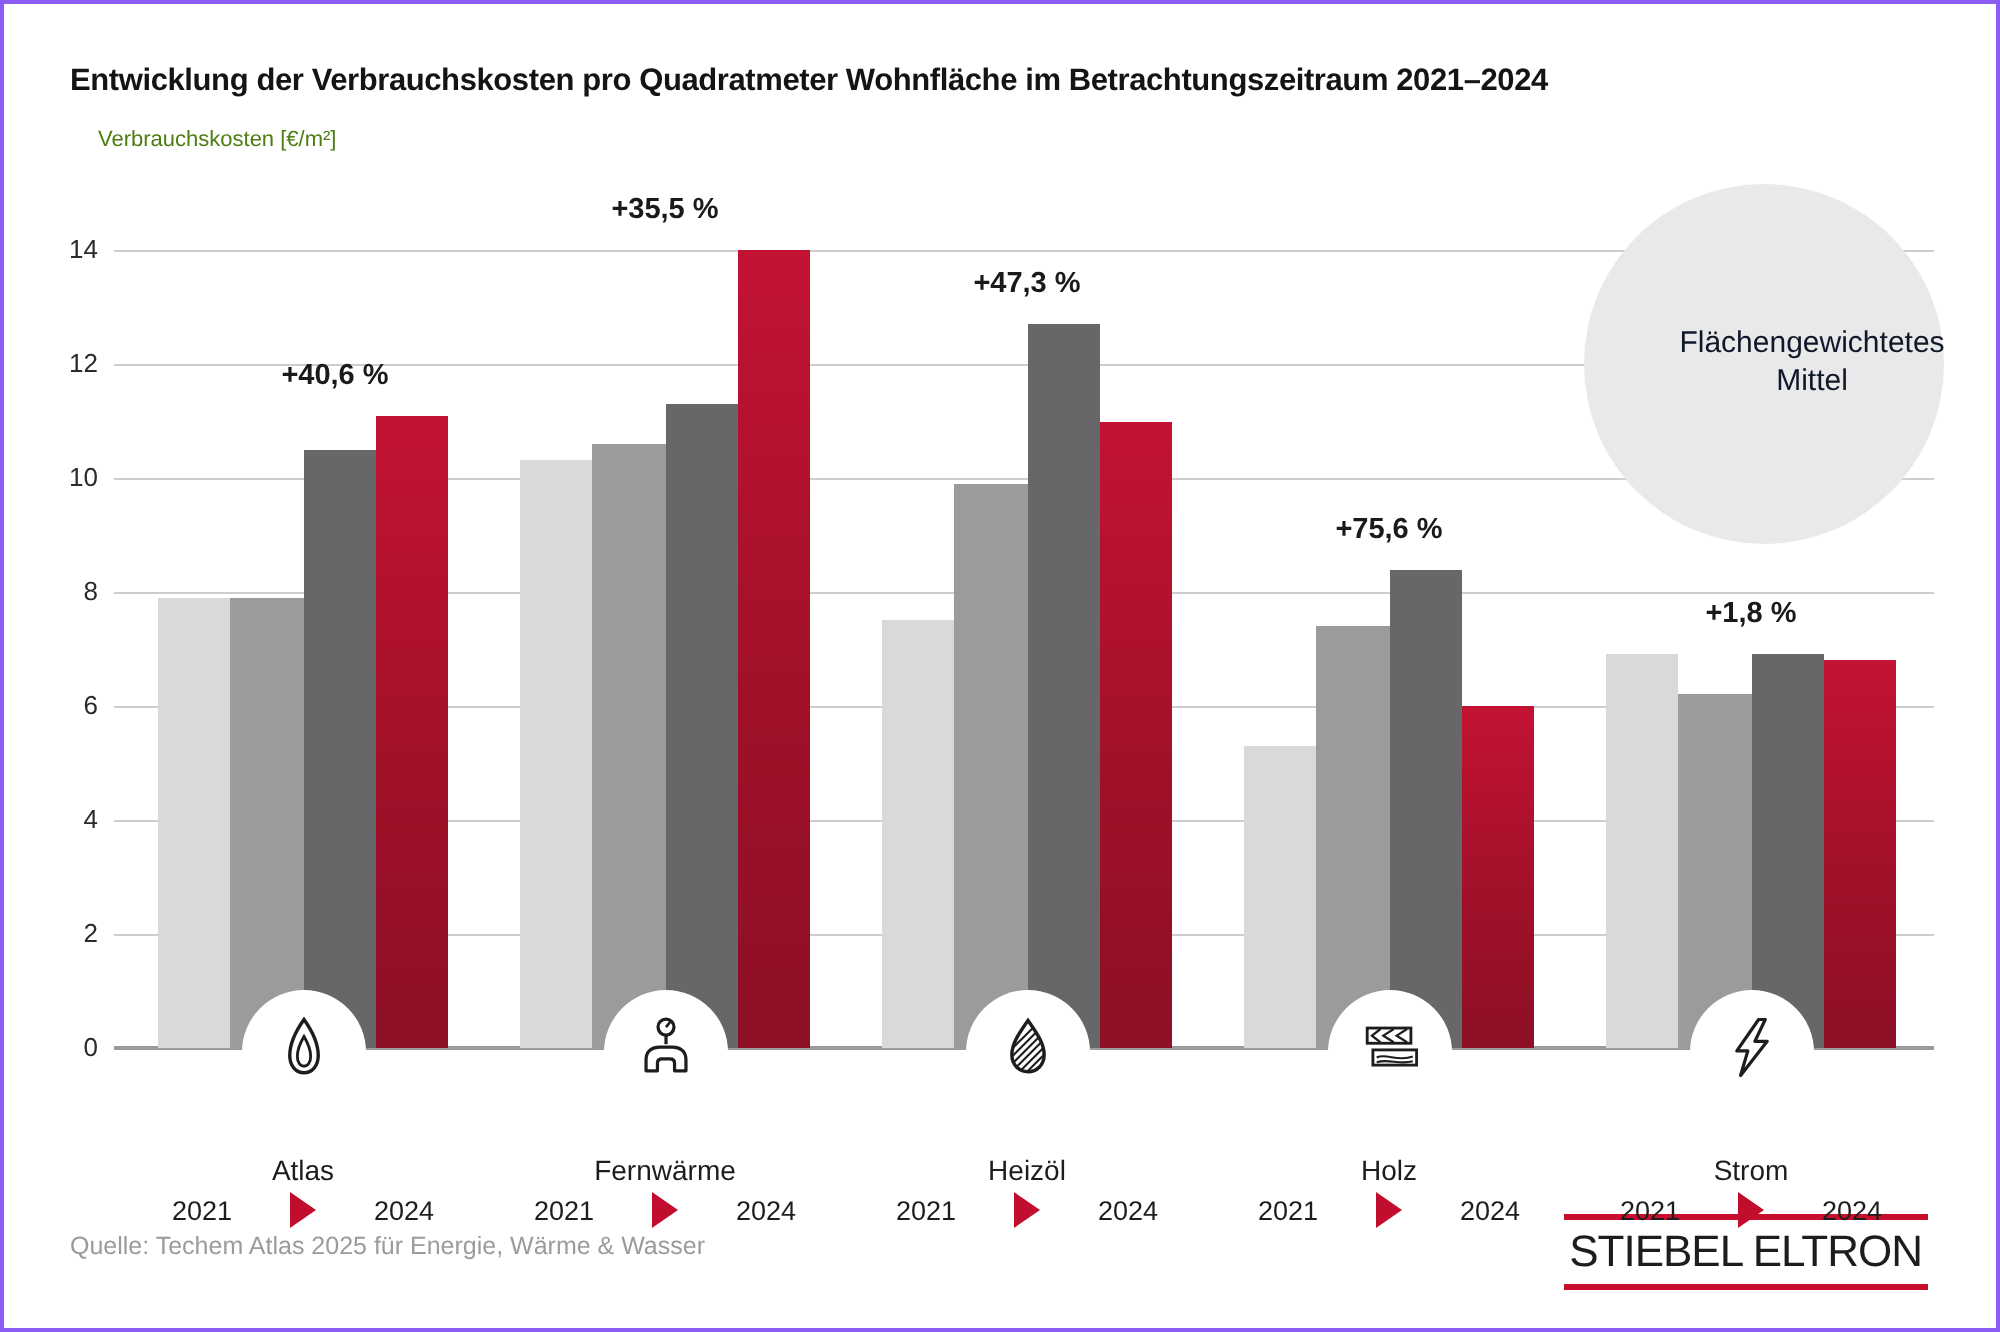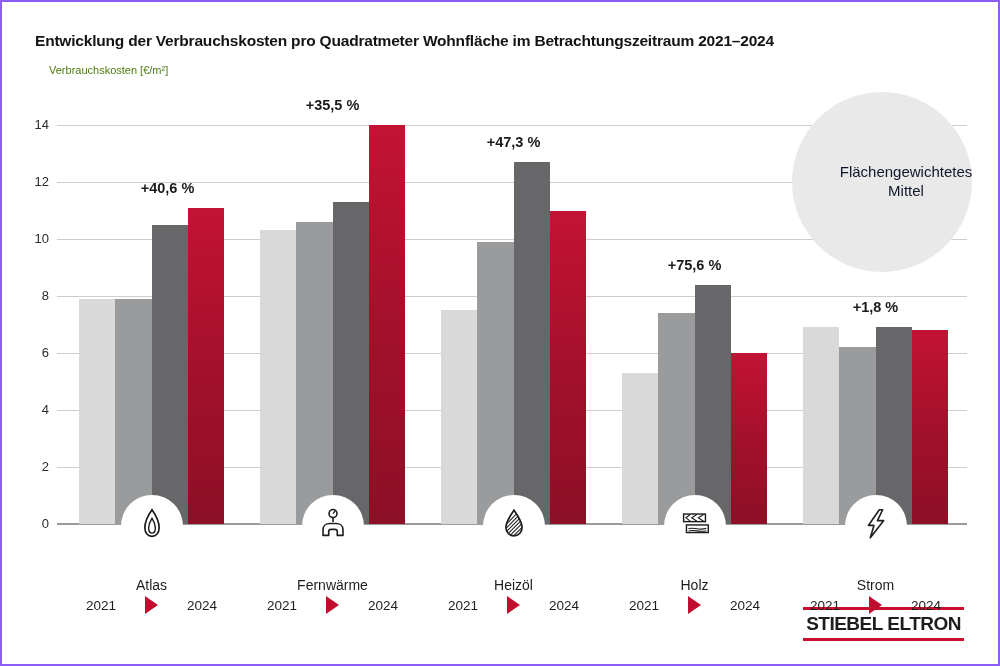--- a/index.html
+++ b/index.html
@@ -67,21 +67,21 @@
   .source {
     position:absolute; left:33px; top:614px;
     font-size:12.5px; color:#9b9b9b;
   }
   .logo {
     position:absolute; right:34px; top:605px;
     border-top:3px solid #c8102e; border-bottom:3px solid #c8102e;
     padding:3px 3px;
   }
   .logo span {
-    font-size:19px; font-weight:bold; color:#1d1d1b; letter-spacing:-0.5px;
+    font-size:22px; font-weight:normal; color:#1d1d1b; letter-spacing:-0.5px;
     white-space:nowrap;
   }
 </style>
 </head>
 <body>
 
 <div class="canvas">
 
   <div class="title">Entwicklung der Verbrauchskosten pro Quadratmeter Wohnfläche im Betrachtungszeitraum 2021–2024</div>
   <div class="ylabel">Verbrauchskosten [€/m²]</div>
@@ -206,18 +206,19 @@
         <div class="yr">2024</div>
       </div>
       <div class="gname" style="left: 746px; width: 145px;">Strom</div>
     </div>
 
   <div class="badge">
     <div class="badge-caption">Flächengewichtetes</div>
     <div class="badge-caption">Mittel</div>
   </div>
 
+  <div class="source">Quelle: Techem Atlas 2025 für Energie, Wärme &amp; Wasser</div>
 
   <div class="logo">
     <span>STIEBEL ELTRON</span>
   </div>
 
 </div>
 
 </body></html>

